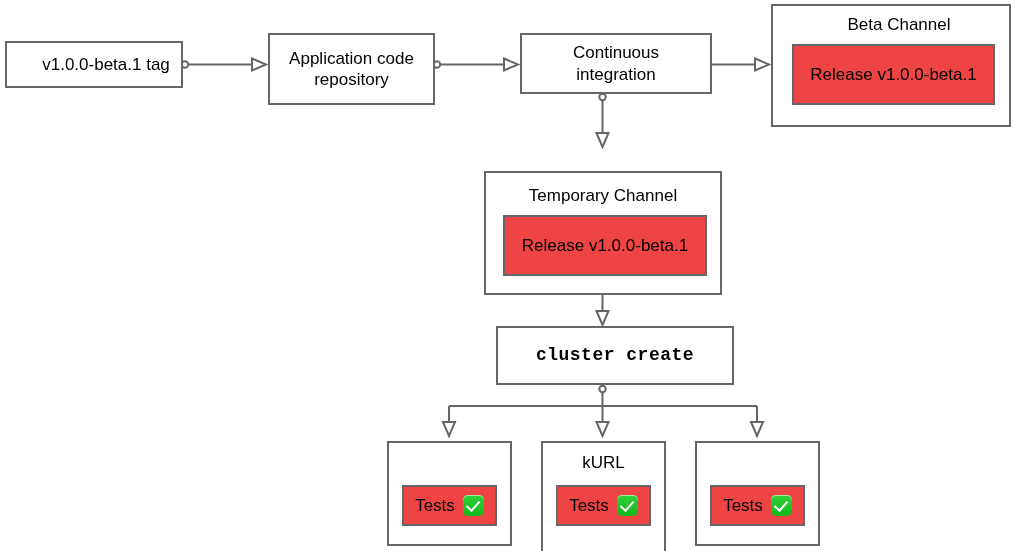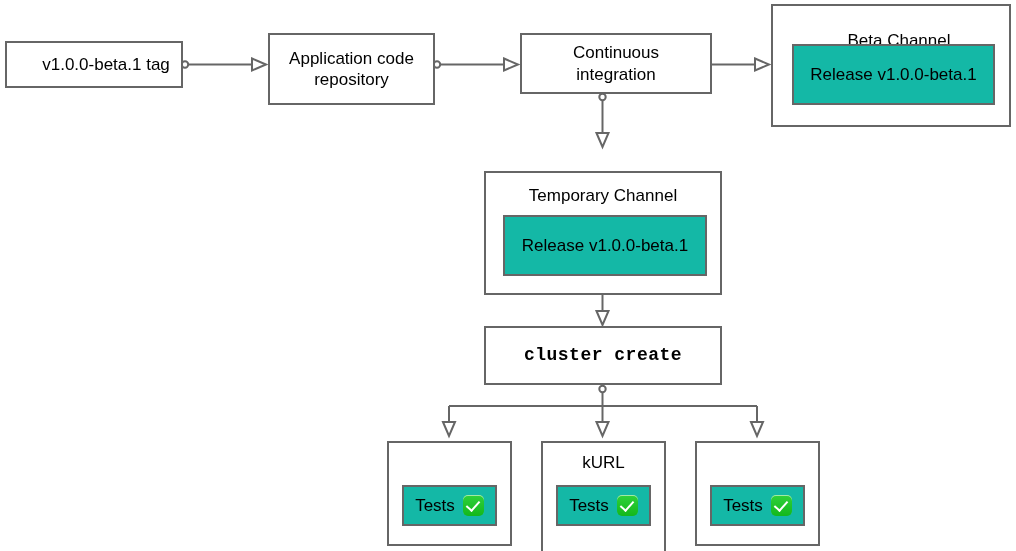--- a/index.html
+++ b/index.html
@@ -32,20 +32,21 @@
     color: #000000;
     font-size: 17px;
     line-height: 1.25;
     font-family: "Liberation Sans", sans-serif;
   }
   .node.mono {
     font-family: "Liberation Mono", monospace;
     font-weight: bold;
     font-size: 18px;
     letter-spacing: 0.5px;
+    margin-left: 12px;
   }
   
   .container-node {
     position: absolute;
     box-sizing: border-box;
     border: 2px solid #666666;
     background: #ffffff;
   }
   .container-title {
     position: absolute;
@@ -54,21 +55,21 @@
     text-align: center;
     color: #000000;
     font-size: 17px;
     font-family: "Liberation Sans", sans-serif;
     line-height: 1.2;
   }
   .inner-node {
     position: absolute;
     box-sizing: border-box;
     border: 2px solid #666666;
-    background: #14b8a6;
+    background: #ef4444;
     display: flex;
     align-items: center;
     justify-content: center;
     text-align: center;
     color: #000000;
     font-size: 17px;
     font-family: "Liberation Sans", sans-serif;
     gap: 8px;
   }
   
@@ -174,21 +175,21 @@
     </g>
   </svg>
 
   <div class="node" style="left:5px; top:41px; width:178px; height:47px;padding-left:24px;">v1.0.0-beta.1 tag</div>
 
   <div class="node" style="left:268px; top:33px; width:167px; height:72px; padding:12px 14px;">Application code repository</div>
 
   <div class="node" style="left:520px; top:33px; width:192px; height:61px; padding:0 14px;">Continuous integration</div>
 
   <div class="container-node" style="left:771px; top:4px; width:240px; height:123px;">
-    <div class="container-title" style="top:25px;margin-left:16px;">Beta Channel</div>
+    <div class="container-title" style="top:9px;margin-left:16px;">Beta Channel</div>
     <div class="inner-node" style="left:19px; top:38px; width:203px; height:61px;">
       <span>Release v1.0.0-beta.1</span>
     </div>
   </div>
 
   <div class="container-node" style="left:484px; top:147px; width:238px; height:124px;margin-top:24px;">
     <div class="container-title" style="top:13px;">Temporary Channel</div>
     <div class="inner-node" style="left:17px; top:42px; width:204px; height:61px;">
       <span>Release v1.0.0-beta.1</span>
     </div>

